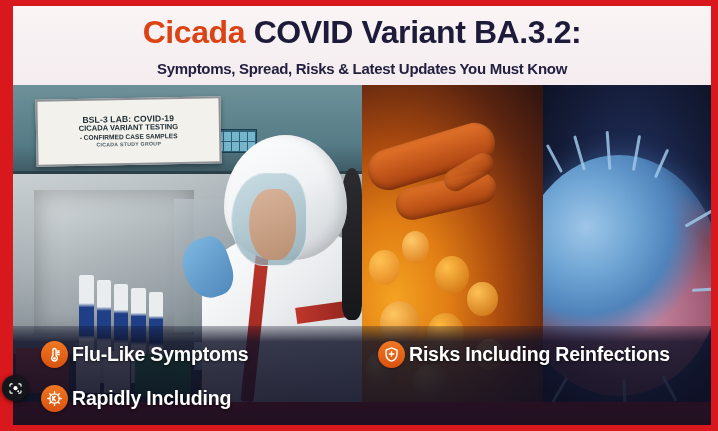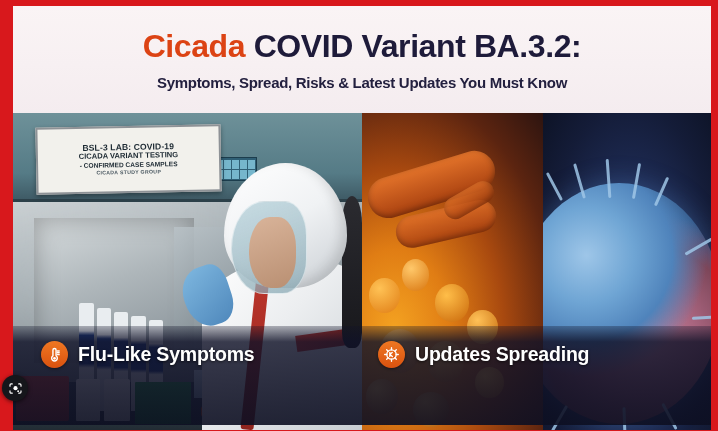--- a/index.html
+++ b/index.html
@@ -16,21 +16,21 @@
     width:718px; height:431px;
     background:#d8181c;
     padding:6px 7px 6px 13px;
     overflow:hidden;
   }
 
   
   .header{
     position:relative;
     width:100%;
-    height:107px;
+    height:79px;
     background:linear-gradient(180deg,#faf4f5 0%, #f7f0f2 55%, #f4ecef 100%);
     display:flex;
     flex-direction:column;
     align-items:center;
     justify-content:center;
     overflow:hidden;
   }
   .title{
     font-size:32px;
     font-weight:bold;
@@ -230,21 +230,21 @@
     left:13px; right:7px; bottom:6px;
     height:99px;
     background:linear-gradient(180deg, rgba(16,18,40,.30) 0%, rgba(16,18,40,.82) 16%, rgba(13,15,34,.90) 100%);
     display:grid;
     grid-template-columns:1fr 1fr;
     grid-template-rows:1fr 1fr;
     align-items:center;
     padding:6px 0 4px 28px;
     column-gap:4px;
   }
-  .feat{ display:flex; align-items:center; gap:10px; }
+  .feat{ display:flex; align-items:center; gap:4px; }
   .feat .ic{
     width:27px; height:27px; flex:0 0 27px;
     border-radius:50%;
     background:linear-gradient(180deg,#ef7722 0%,#d9520f 100%);
     display:flex; align-items:center; justify-content:center;
     box-shadow:0 1px 3px rgba(0,0,0,.45);
   }
   .feat .ic svg{ display:block; }
   .feat .lbl{
     color:#ffffff;
@@ -377,30 +377,39 @@
       <span class="ic">
         <svg width="17" height="17" viewBox="0 0 24 24" fill="none" stroke="#fff" stroke-width="2" stroke-linecap="round">
           <path d="M12 3.5a2.2 2.2 0 0 1 2.2 2.2v8.1a4 4 0 1 1-4.4 0V5.7A2.2 2.2 0 0 1 12 3.5z"></path>
           <circle cx="12" cy="17.4" r="2" fill="#fff" stroke="none"></circle>
           <path d="M16 7h2.6M16 9.6h2.6M16 12.2h2.6"></path>
         </svg>
       </span>
       <span class="lbl">Flu-Like Symptoms</span>
     </div>
 
+    <div class="feat">
+      <span class="ic">
+        <svg width="17" height="17" viewBox="0 0 24 24" fill="none" stroke="#fff" stroke-width="2" stroke-linecap="round" stroke-linejoin="round">
+          <path d="M12 2.6 4.3 5.9v5.4c0 4.6 3.2 8.7 7.7 10.1 4.5-1.4 7.7-5.5 7.7-10.1V5.9L12 2.6z"></path>
+          <path d="M12 8.2v6.4M8.8 11.4h6.4"></path>
+        </svg>
+      </span>
+      <span class="lbl">Risks Including Reinfections</span>
+    </div>
 
     <div class="feat">
       <span class="ic">
         <svg width="17" height="17" viewBox="0 0 24 24" fill="none" stroke="#fff" stroke-width="1.9" stroke-linecap="round">
           <circle cx="12" cy="12" r="6.6"></circle>
           <path d="M12 5.4V2.4M12 18.6v3M5.4 12h-3M18.6 12h3M7.3 7.3 5.2 5.2M16.7 7.3l2.1-2.1M7.3 16.7l-2.1 2.1M16.7 16.7l2.1 2.1"></path>
           <path d="M9.6 14.8V9.1M9.6 11.8l3.4-2.7M9.6 11.8l3.6 3"></path>
         </svg>
       </span>
-      <span class="lbl">Updates Spreading</span>
+      <span class="lbl">Rapidly Including</span>
     </div>
 
 
   </div>
 
   <div class="lens">
     <svg width="15" height="15" viewBox="0 0 24 24" fill="none" stroke="#fff" stroke-width="1.9" stroke-linecap="round" stroke-linejoin="round">
       <path d="M3.2 8.2V6.4a1.8 1.8 0 0 1 1.8-1.8h1.8"></path>
       <path d="M20.8 8.2V6.4a1.8 1.8 0 0 0-1.8-1.8h-1.8"></path>
       <path d="M3.2 15.8v1.8a1.8 1.8 0 0 0 1.8 1.8h1.8"></path>

